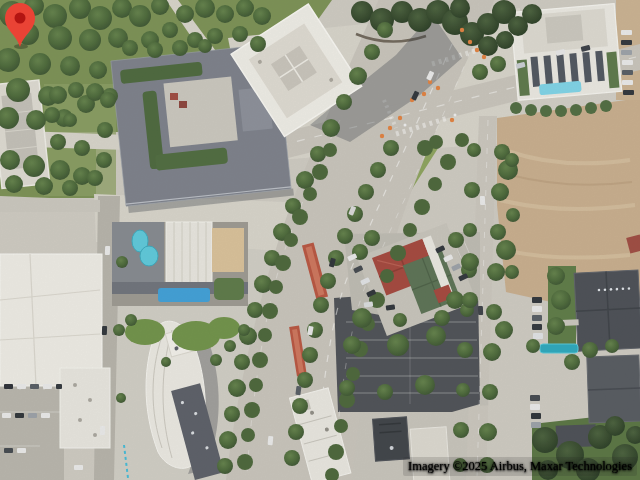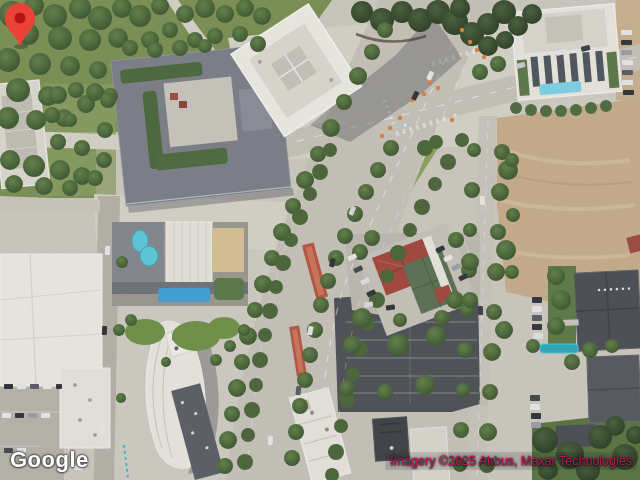--- a/index.html
+++ b/index.html
@@ -4,23 +4,23 @@
 <style>
   html,body{margin:0;padding:0;background:#202124;}
   #stage{position:relative;width:640px;height:480px;overflow:hidden;
          font-family:"Liberation Sans",sans-serif;cursor:grab;background:#cdc9c0;}
   #stage svg{display:block;position:absolute;left:0;top:0;}
   #pin{position:absolute;left:301px;top:193px;width:40px;height:50px;pointer-events:auto;cursor:pointer;}
   #glogo{position:absolute;left:10px;bottom:7px;font-size:22px;font-weight:bold;
          letter-spacing:.5px;color:#ffffff;user-select:none;
          text-shadow:0 0 1px rgba(70,70,70,.9),0 1px 2px rgba(60,60,60,.85),
                      1px 0 2px rgba(60,60,60,.6),-1px 0 2px rgba(60,60,60,.6),0 -1px 2px rgba(60,60,60,.6);}
-  #attrib{position:absolute;right:3px;bottom:10px;font-size:12.5px;color:#be185d;
+  #attrib{position:absolute;right:3px;bottom:4px;font-size:12.5px;color:#000000;
           padding:2px 5px;background:rgba(40,40,40,.16);border-radius:2px;
-          text-shadow:0 0 2px rgba(0,0,0,.9),0 1px 2px rgba(0,0,0,.8),0 0 4px rgba(0,0,0,.5);}
+          text-shadow:0 0 2px rgba(0,0,0,.9),0 1px 2px rgba(0,0,0,.8),0 0 4px rgba(0,0,0,.5);font-family:Liberation Serif, serif;}
 </style>
 </head>
 <body>
 
 <div id="stage">
 <svg width="640" height="480" viewBox="0 0 640 480">
   <defs>
     <radialGradient id="tg" cx="40%" cy="35%" r="75%">
       <stop offset="0%" stop-color="#628049"></stop>
           <stop offset="55%" stop-color="#4b6839"></stop>
@@ -567,15 +567,14 @@
 
   <rect x="0" y="0" width="640" height="480" filter="url(#grain)" opacity=".06"></rect>
 </svg>
 
 <svg id="pin" viewBox="0 0 40 50">
   <ellipse cx="21" cy="46.5" rx="7" ry="2.5" fill="rgba(0,0,0,.28)"></ellipse>
   <path d="M20 47 C16 34 5 30 5 18 A15 15 0 1 1 35 18 C35 30 24 34 20 47 Z" fill="#EA4335"></path>
   <circle cx="20" cy="18" r="5.5" fill="#B31412"></circle>
 </svg>
 
-<div id="glogo">Google</div>
 <div id="attrib">Imagery ©2025 Airbus, Maxar Technologies</div>
 </div>
 
 </body></html>

